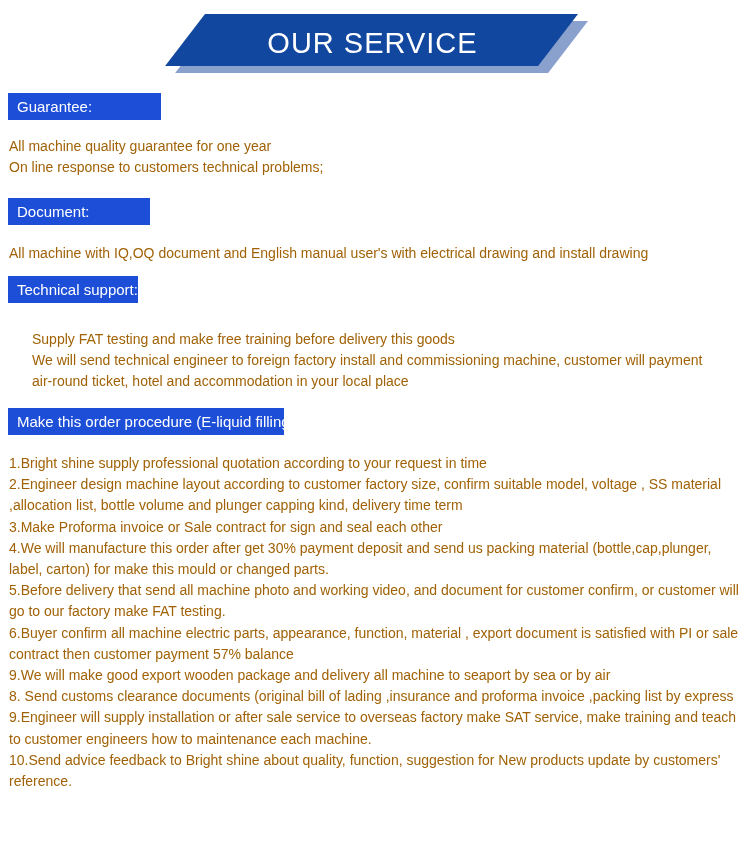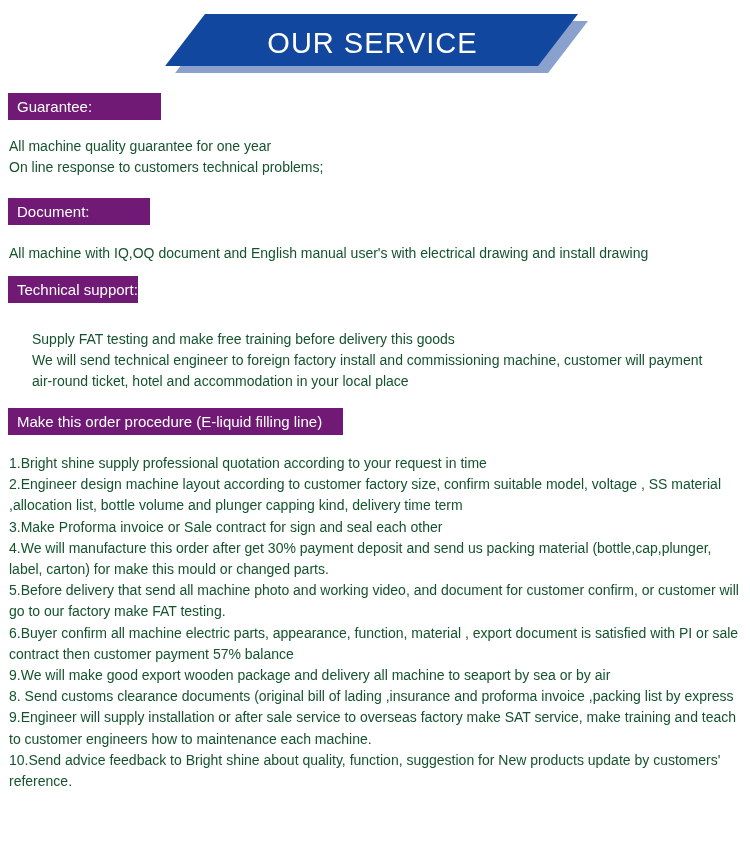--- a/index.html
+++ b/index.html
@@ -24,33 +24,33 @@
     transform:skewX(-37.5deg);transform-origin:0 0;
   }
   .banner-title{
     position:absolute;left:186px;top:27px;width:373px;
     text-align:center;
     color:#ffffff;font-size:29px;font-weight:400;letter-spacing:1px;
   }
   
   .badge{
     position:absolute;left:8px;height:27px;line-height:27px;
-    background:#701a75;color:#ffffff;
+    background:#1d4ed8;color:#ffffff;
     font-size:15px;padding-left:9px;box-sizing:border-box;
     white-space:nowrap;
   }
   .b1{top:93px;width:153px;}
   .b2{top:198px;width:142px;}
   .b3{top:276px;width:130px;}
-  .b4{top:408px;width:335px;}
+  .b4{top:408px;width:276px;}
   
   .text{
     position:absolute;left:9px;
     font-size:14px;line-height:21.2px;
-    color:#14532d;white-space:nowrap;
+    color:#a16207;white-space:nowrap;
   }
   .t1{top:136px;}
   .t2{top:243px;}
   .t3{top:329px;margin-left:23px;}
   .t4{top:453px;}
 </style>
 </head>
 <body>
 
 <div class="page">

